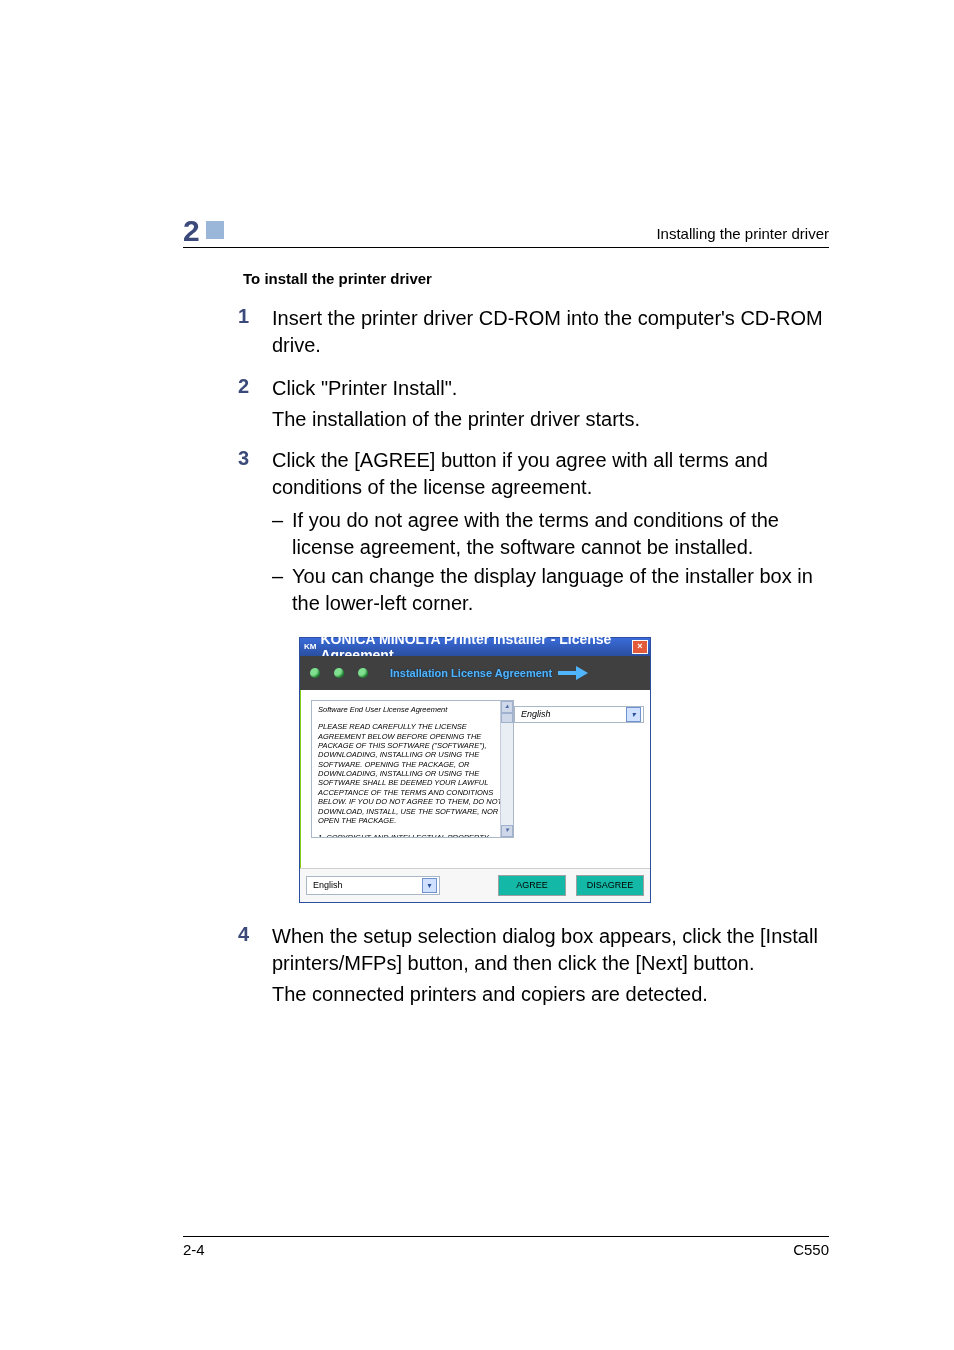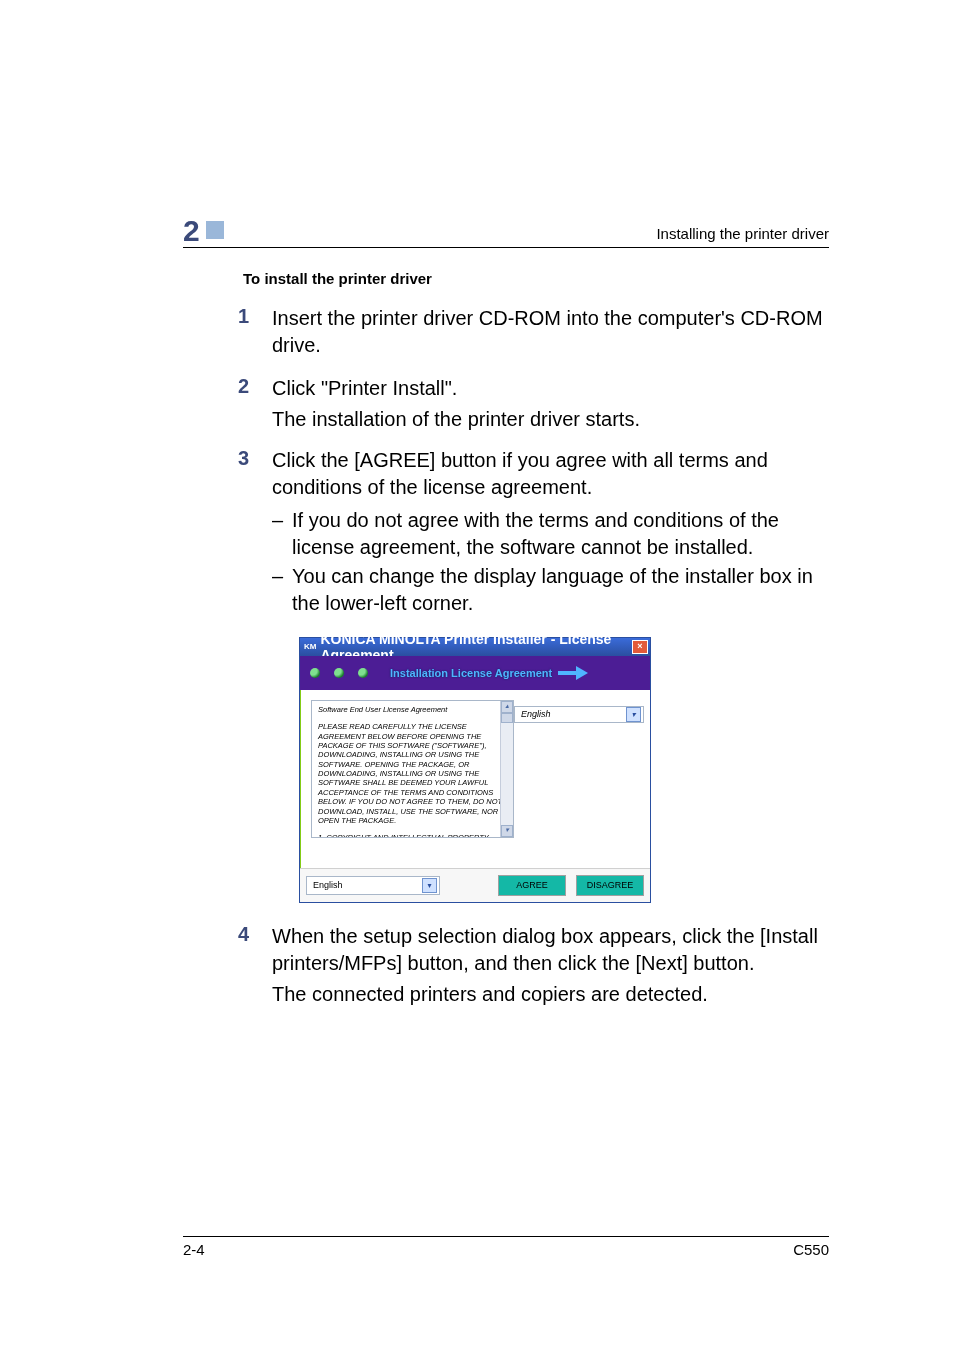--- a/index.html
+++ b/index.html
@@ -124,21 +124,21 @@
     display: flex;
     align-items: center;
     justify-content: center;
     border: 1px solid #fff;
     font-size: 9px;
     font-weight: bold;
     line-height: 1;
   }
   .win-banner {
     height: 34px;
-    background: #4c1d95;
+    background: #404040;
     display: flex;
     align-items: center;
     position: relative;
     overflow: hidden;
     text-align: right;
   }
   .dots {
     display: flex;
     gap: 14px;
     margin-left: 10px;

